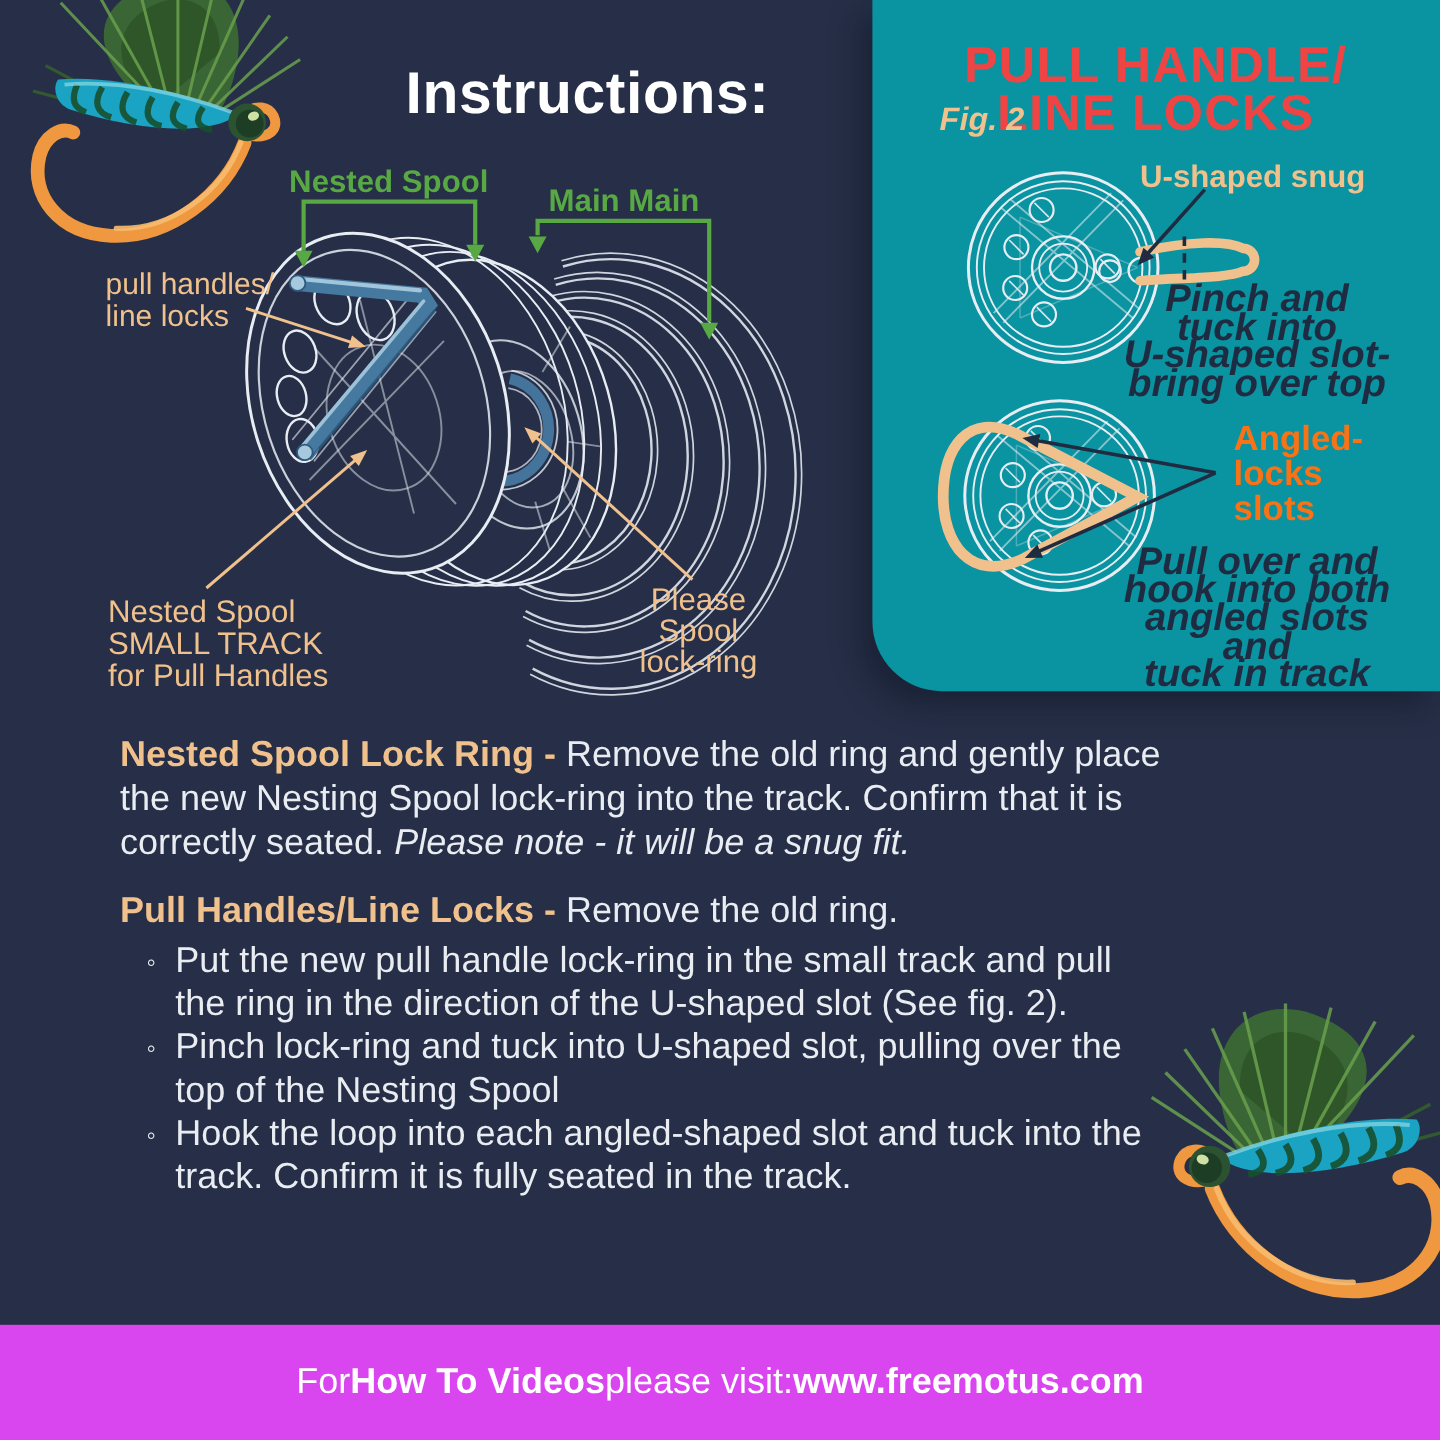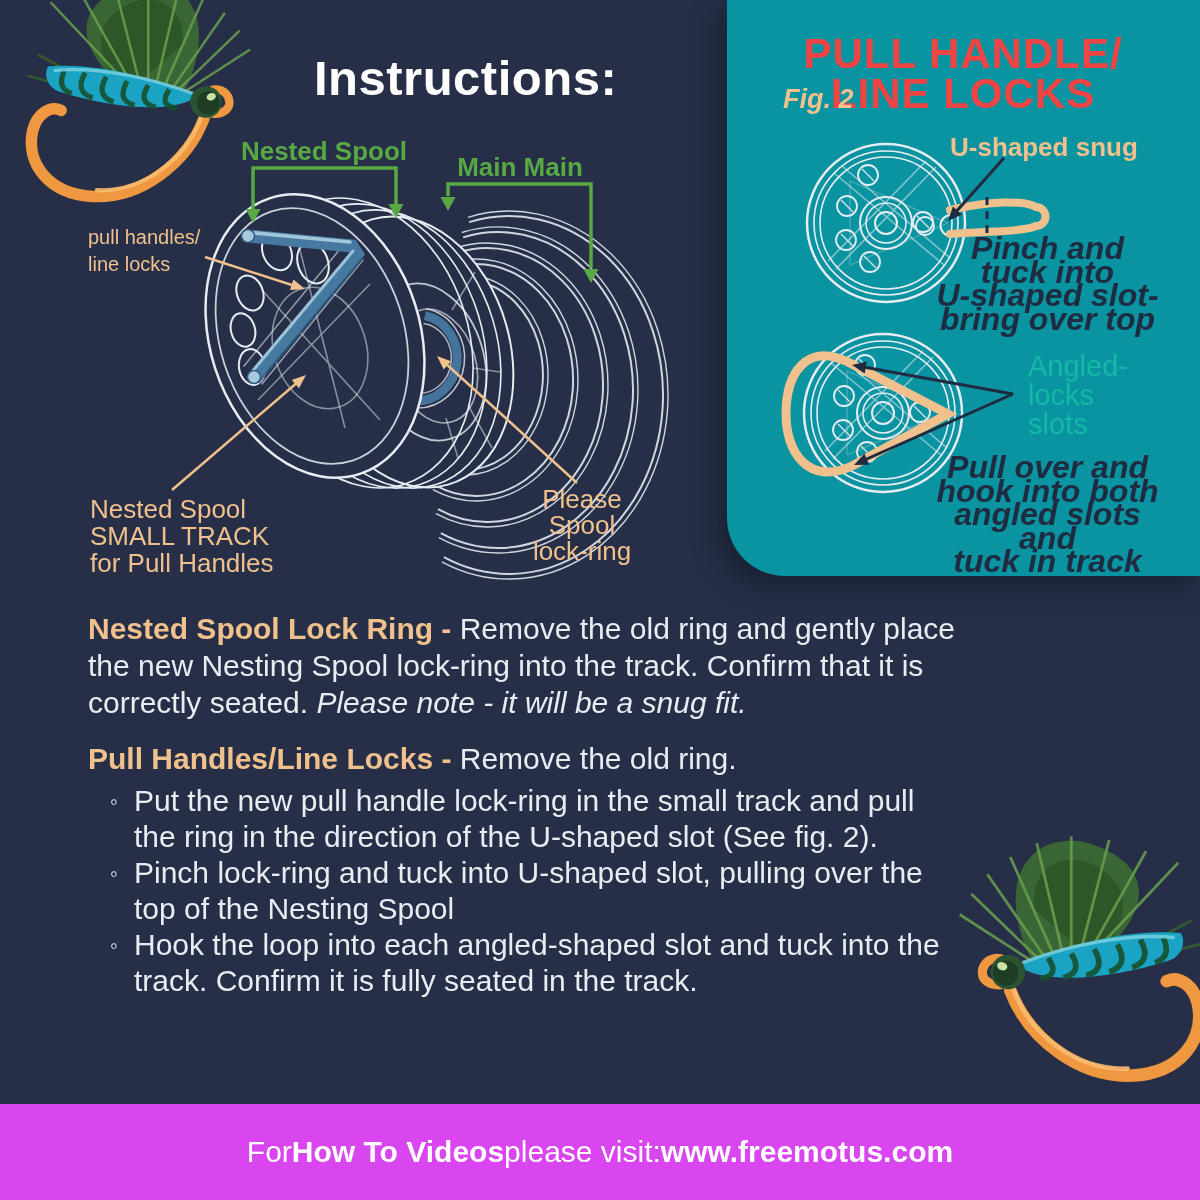--- a/index.html
+++ b/index.html
@@ -5,38 +5,38 @@
   html,body{margin:0;padding:0;background:#11182a;}
   #page{position:relative;width:1200px;height:1200px;overflow:hidden;
         background:#262f47;font-family:"Liberation Sans",sans-serif;}
   .abs{position:absolute;}
   #teal-panel{left:727px;top:0;width:473px;height:576px;background:#0a93a0;
       border-bottom-left-radius:58px;box-shadow:-10px 12px 26px rgba(8,14,26,.38);}
   #footer-bar{left:0;top:1104px;width:1200px;height:96px;background:#d946ef;
       display:flex;align-items:center;justify-content:center;color:#fff;font-size:30px;}
   #footer-bar b{font-weight:700;}
   svg{position:absolute;left:0;top:0;}
-  #main-title{left:314px;top:50px;font-size:49px;font-weight:600;color:#ffffff;letter-spacing:.5px;}
+  #main-title{left:338px;top:50px;font-size:49px;font-weight:600;color:#ffffff;letter-spacing:.5px;}
   .green-label{color:#58a844;font-size:26px;font-weight:600;text-align:center;}
   #lbl-nested-spool{left:239px;top:136px;width:170px;}
   #lbl-main-body{left:435px;top:152px;width:170px;}
-  #lbl-pull-handles{left:88px;top:224px;font-size:20px;line-height:27px;color:#f0c18c;}
+  #lbl-pull-handles{left:88px;top:224px;font-size:25px;line-height:27px;color:#f0c18c;}
   #lbl-small-track{left:90px;top:496px;font-size:26px;line-height:27px;color:#f0c18c;}
   #lbl-lock-ring{left:507px;top:486px;width:150px;font-size:26px;line-height:26px;
       color:#f0c18c;text-align:center;}
   #panel-title{left:790px;top:34px;width:346px;text-align:center;color:#ef4444;
       font-size:42px;font-weight:700;line-height:40px;letter-spacing:1px;}
   #fig-label{left:783px;top:84px;font-size:27px;font-style:italic;color:#f0c18c;font-weight:600;}
   #lbl-u-slot{left:950px;top:132px;font-size:26px;font-weight:700;color:#f0c18c;}
   .teal-note{font-size:32px;font-style:italic;font-weight:600;color:#1e2b40;
       line-height:23.5px;text-align:center;}
   #note-pinch{left:935px;top:237px;width:225px;}
   #note-pull{left:925px;top:456px;width:245px;}
-  #lbl-angled{left:1028px;top:352px;font-size:29px;font-weight:400;color:#14b8a6;line-height:29px;}
-  #instructions-block{left:88px;top:610px;width:900px;color:#e9edf2;font-size:30px;line-height:37px;}
+  #lbl-angled{left:1028px;top:352px;font-size:29px;font-weight:700;color:#f97316;line-height:29px;}
+  #instructions-block{left:100px;top:610px;width:900px;color:#e9edf2;font-size:30px;line-height:37px;}
   #instructions-block .head{color:#f0c18c;font-weight:700;}
   #instructions-block .ital{font-style:italic;}
   #para2{margin-top:19px;}
   #bullet-list{margin-top:6px;}
   .bullet-row{display:flex;align-items:flex-start;}
   .bullet-marker{width:24px;margin-left:22px;font-size:22px;line-height:37px;flex:none;}
   .bullet-text{width:810px;line-height:36px;}
 </style>
 </head>
 <body>

